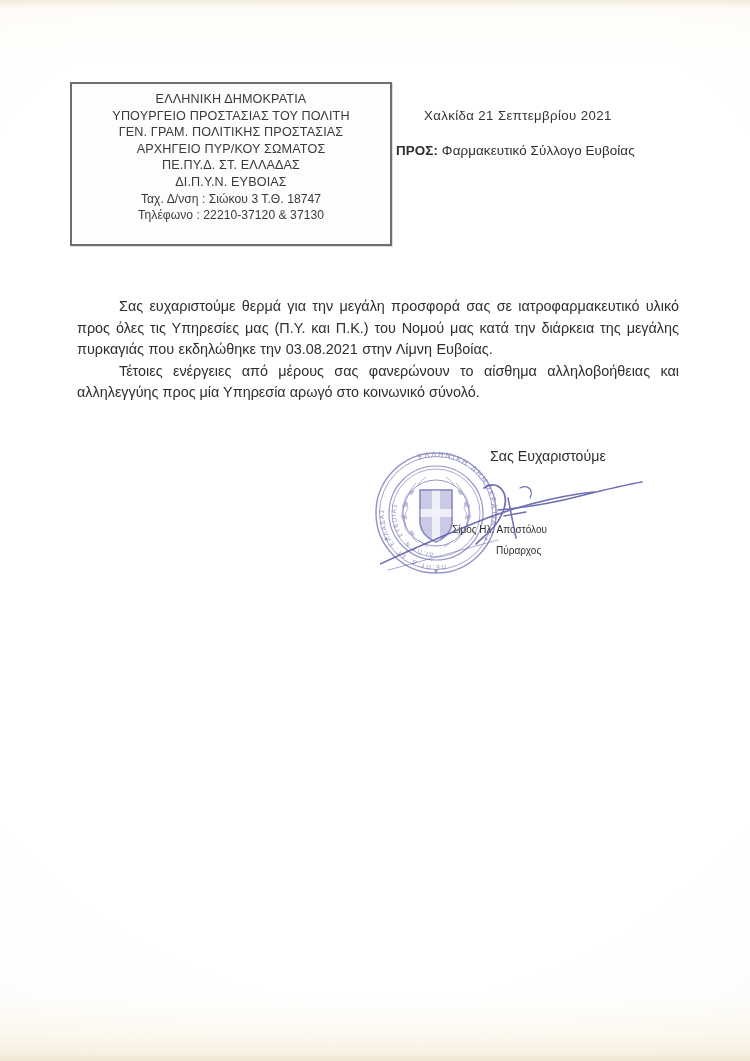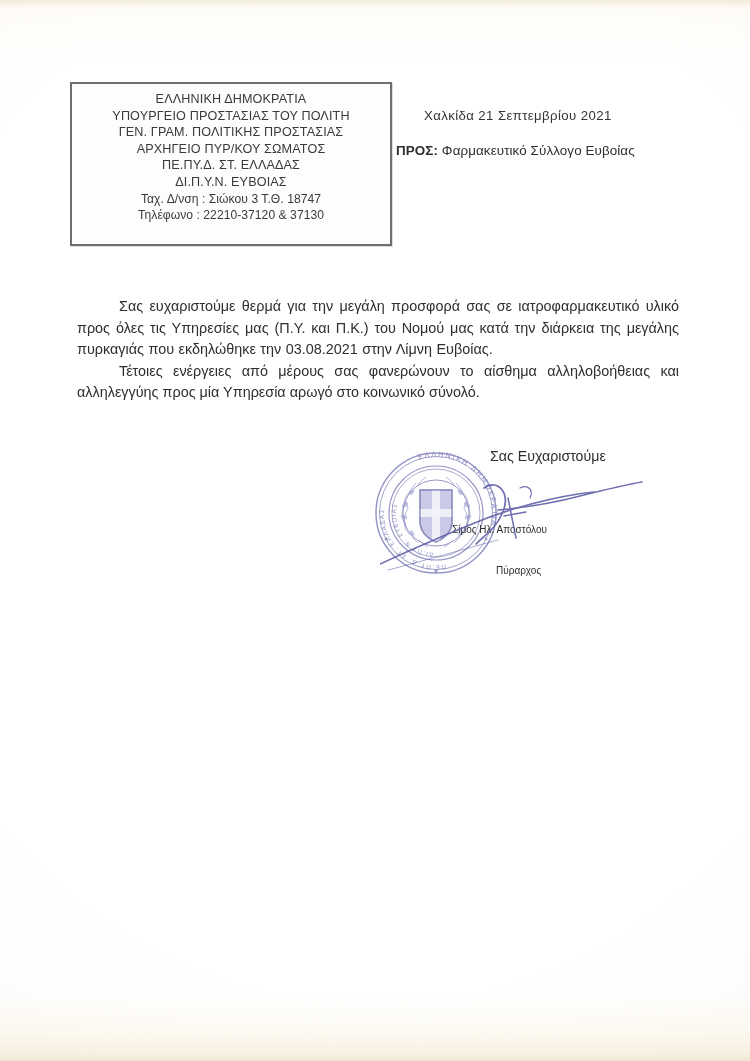--- a/index.html
+++ b/index.html
@@ -142,21 +142,21 @@
   .signer {
     position: absolute;
     left: 452px;
     top: 519px;
     font-size: 10px;
     line-height: 21px;
     color: #2f2f2f;
     white-space: nowrap;
     z-index: 3;
   }
-  .signer .rank { padding-left: 44px; margin-top: 20px; }
+  .signer .rank { padding-left: 44px; }
 
   
   .seal {
     position: absolute;
     left: 366px;
     top: 443px;
     width: 140px;
     height: 140px;
     z-index: 2;
     opacity: 0.85;

